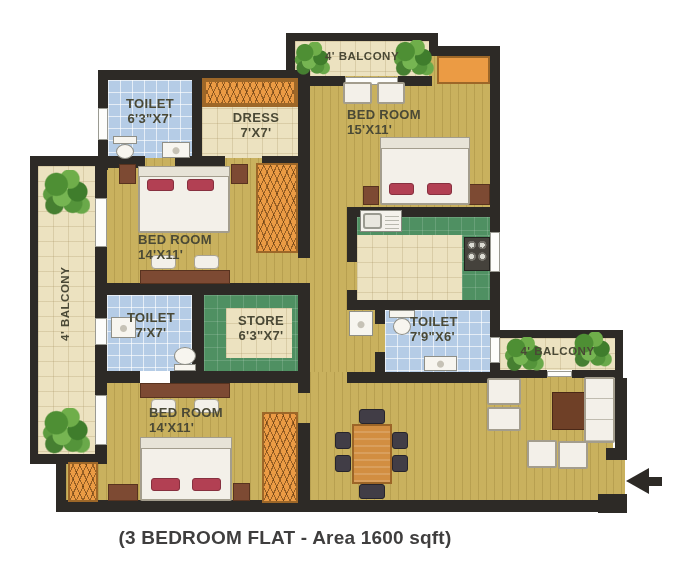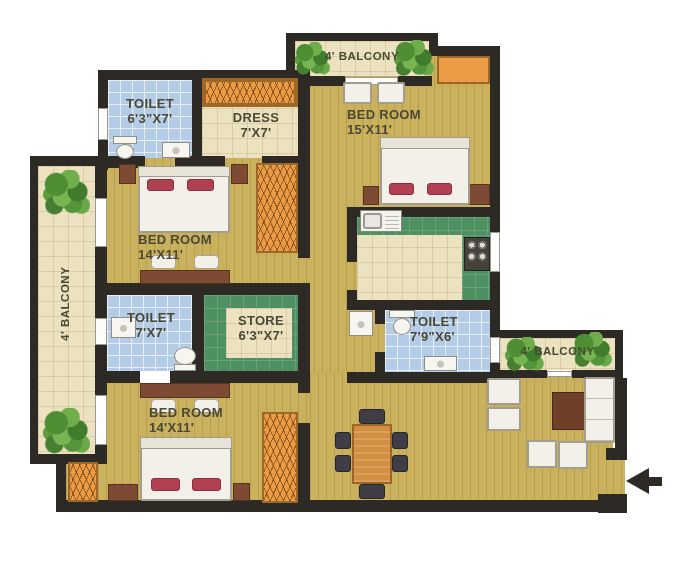--- a/index.html
+++ b/index.html
@@ -229,14 +229,15 @@
   </div>
   <div class="lbl ctr bal" style="left:295px;top:50px;width:134px">
     <span>4' BALCONY</span>
   </div>
   <div class="lbl ctr bal" style="left:500px;top:345px;width:115px">
     <span>4' BALCONY</span>
   </div>
   <div class="lbl ctr bal" style="left:6px;top:297px;width:120px;transform:rotate(-90deg)">
     <span>4' BALCONY</span>
   </div>
+  <div class="cap" style="left:90px;top:527px;width:390px">(3 BEDROOM FLAT - Area 1600 sqft)</div>
 
 </div>
 
 </body></html>

